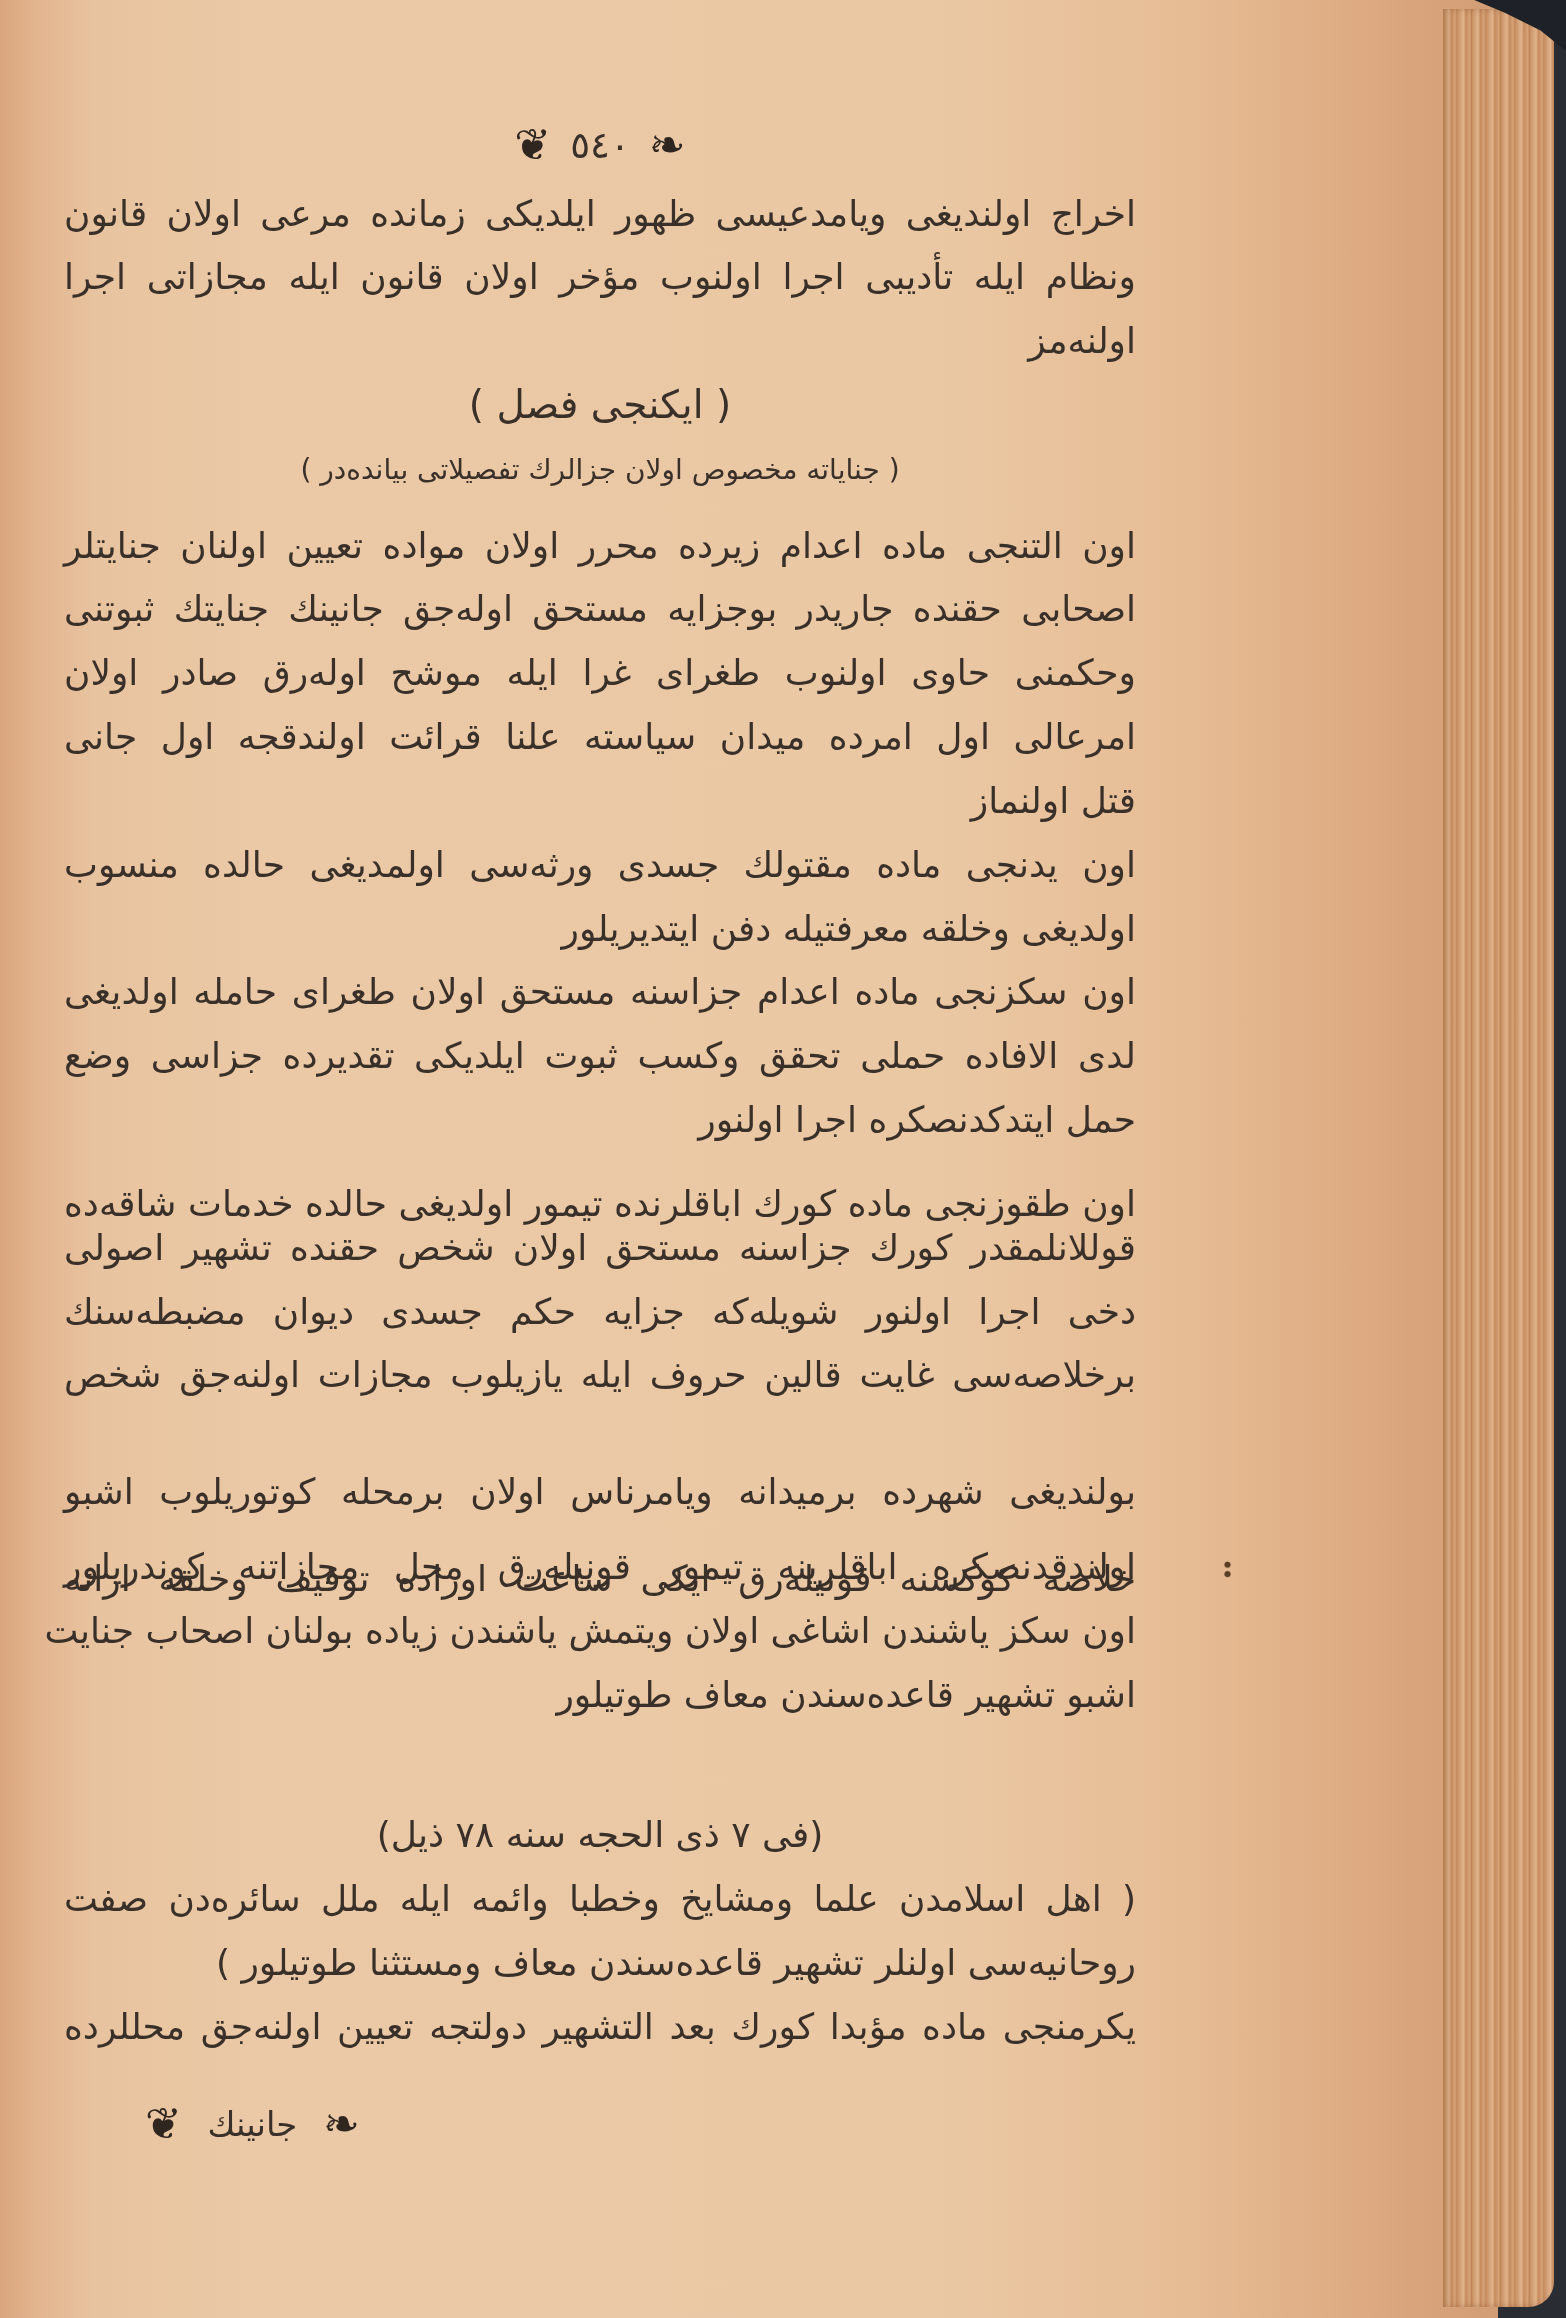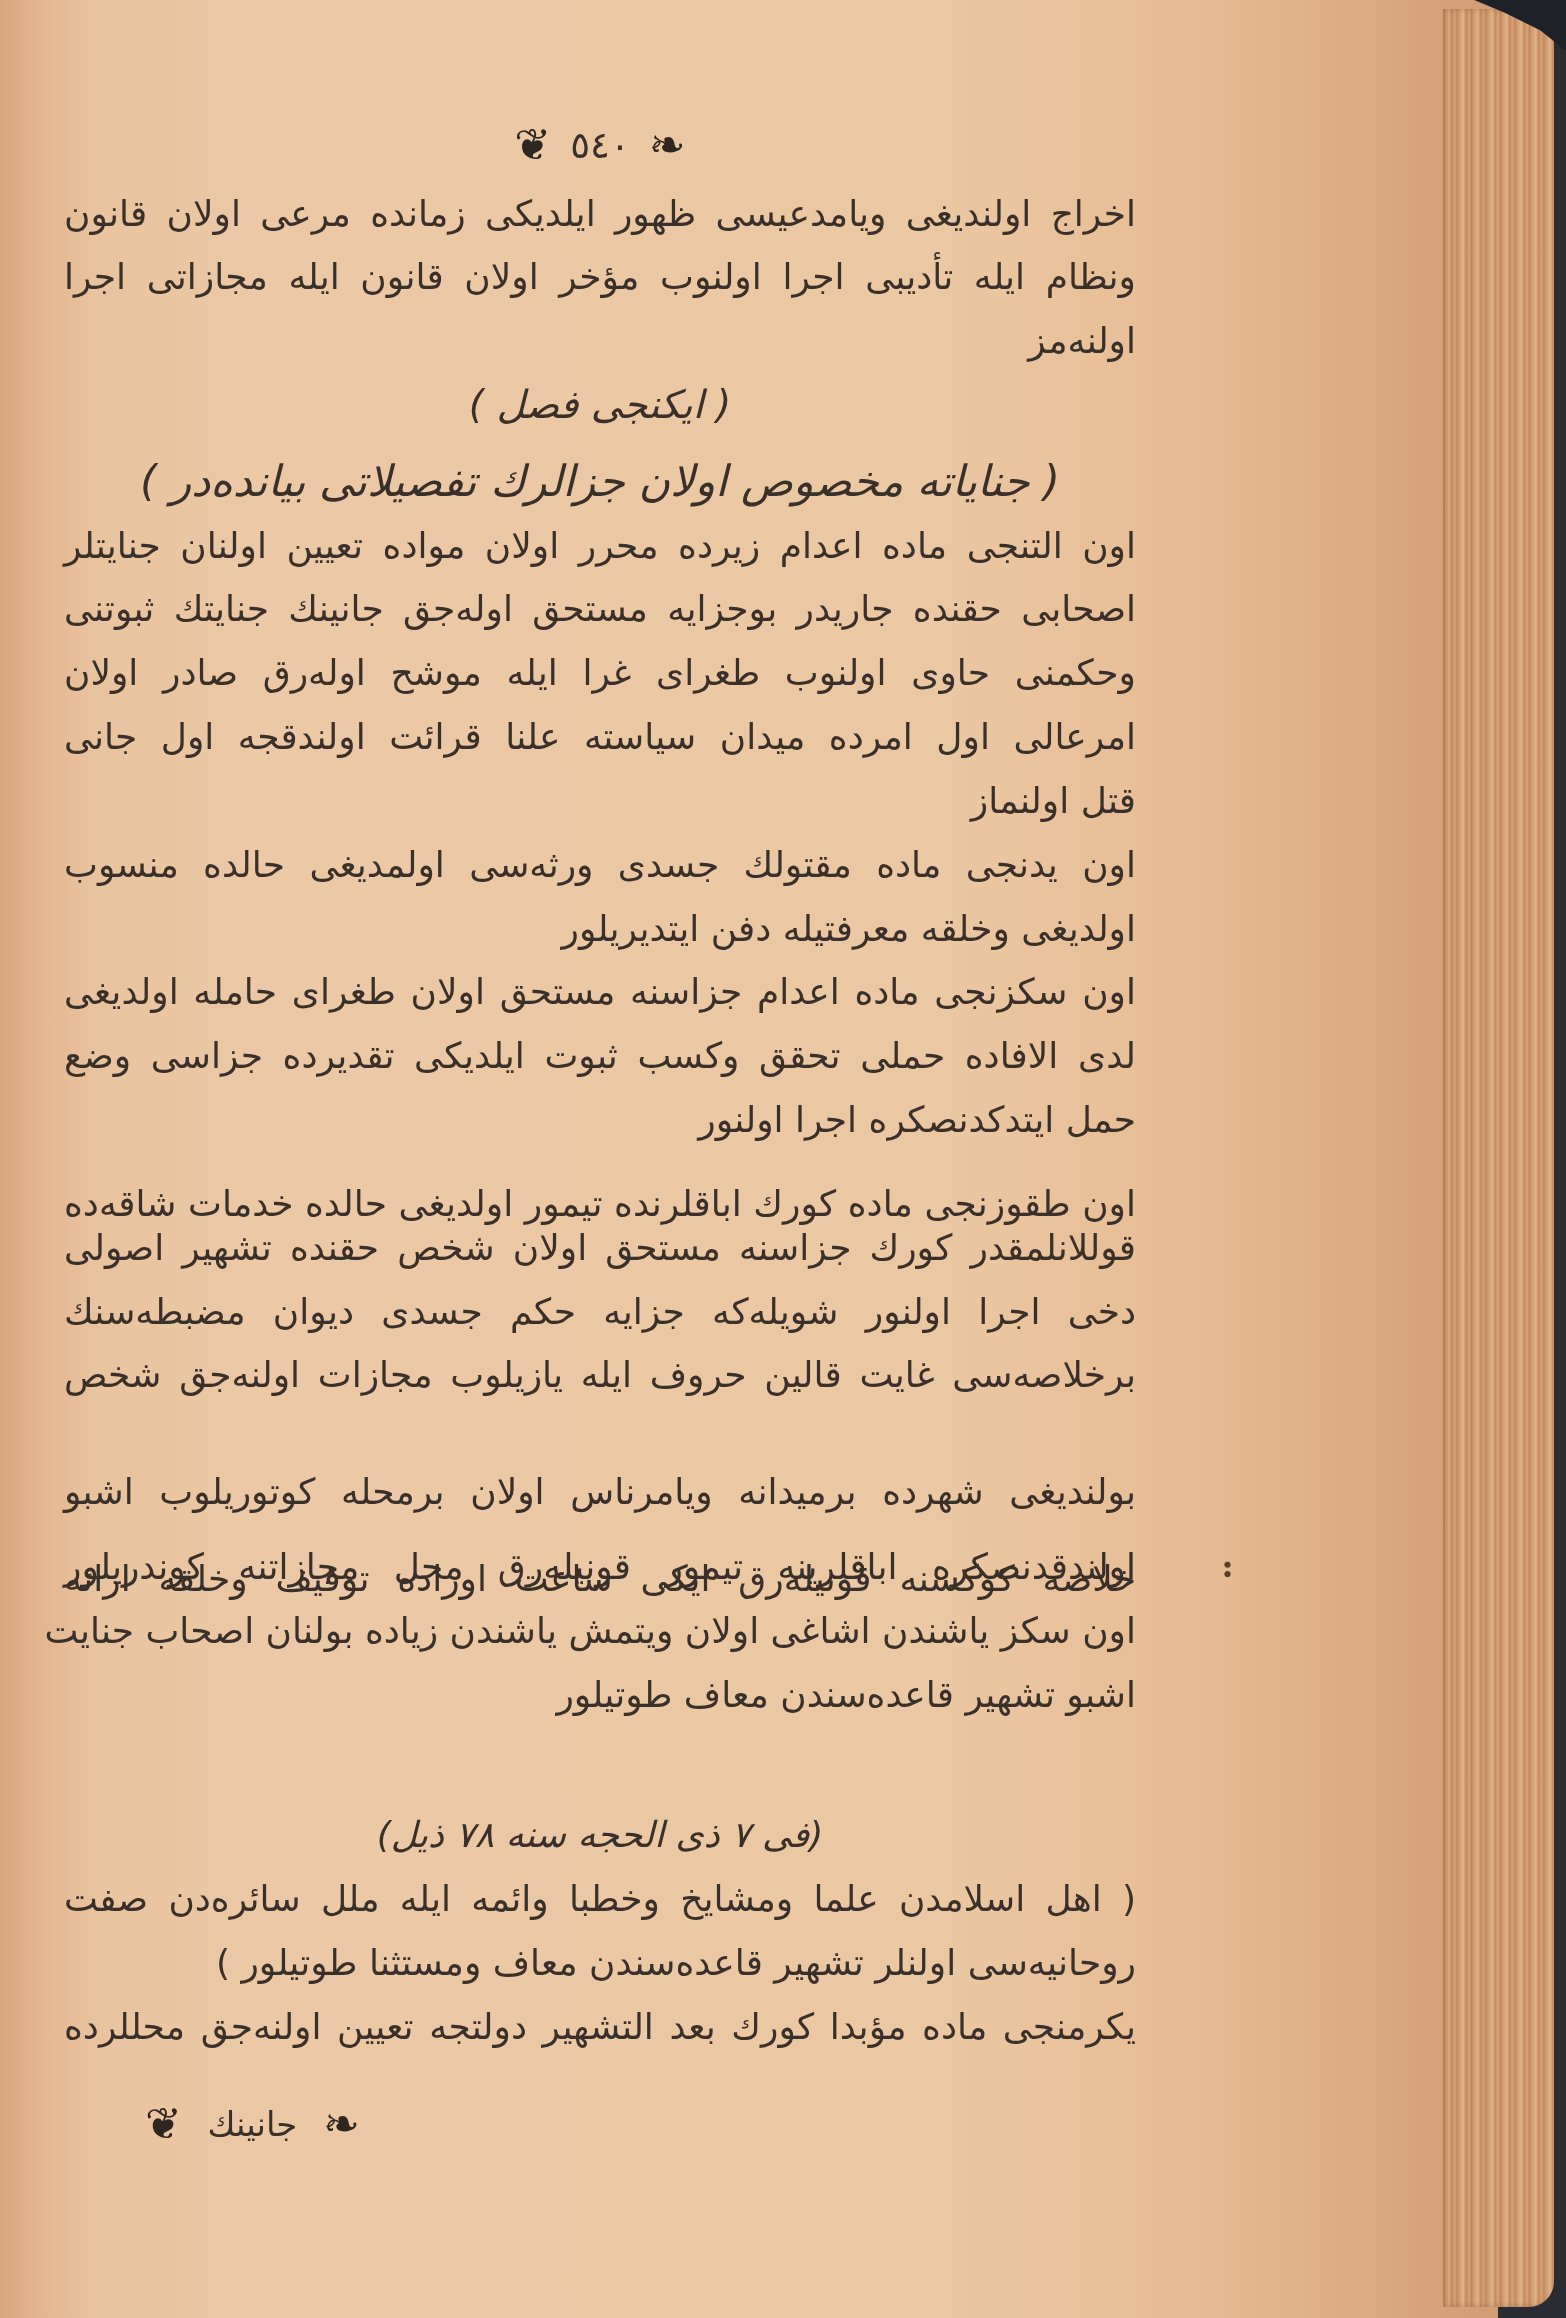--- a/index.html
+++ b/index.html
@@ -83,21 +83,20 @@
       text-align: justify;
       text-align-last: justify;
       direction: rtl;
     }
     .line.short {
       text-align-last: right;
     }
     .line.center {
       text-align: right;
       text-align-last: center;
-      font-style: italic;
     }
     .catchword {
       position: absolute;
       left: 145px;
       top: 2102px;
       display: flex;
       align-items: center;
       gap: 25.5px;
       direction: ltr;
       font-family: "DejaVu Sans", sans-serif;
@@ -126,21 +125,21 @@
   <span class="ornament">❦</span>
   <span>٥٤٠</span>
   <span class="ornament">❧</span>
 </div>
 
 <div class="text-block">
   <div class="line" style="top:60px">اخراج اولندیغی ویامدعیسی ظهور ایلدیکی زمانده مرعی اولان قانون</div>
   <div class="line" style="top:123px">ونظام ایله تأدیبی اجرا اولنوب مؤخر اولان قانون ایله مجازاتی اجرا</div>
   <div class="line short" style="top:187px">اولنه‌مز</div>
   <div class="line center" style="top:251px; font-size:39px">( ایکنجی فصل )</div>
-  <div class="line center" style="top:328px; font-size:43px">( جنایاته مخصوص اولان جزالرك تفصیلاتی بیانده‌در )</div>
+  <div class="line center" style="top:316px; font-size:28px">( جنایاته مخصوص اولان جزالرك تفصیلاتی بیانده‌در )</div>
   <div class="line" style="top:392px">اون التنجی ماده    اعدام زیرده محرر اولان مواده تعیین اولنان جنایتلر</div>
   <div class="line" style="top:455px">اصحابی حقنده جاریدر بوجزایه مستحق اوله‌جق جانینك جنایتك ثبوتنی</div>
   <div class="line" style="top:519px">وحکمنی حاوی اولنوب طغرای غرا ایله موشح اوله‌رق صادر اولان</div>
   <div class="line" style="top:583px">امرعالی اول امرده میدان سیاسته علنا قرائت اولندقجه اول جانی</div>
   <div class="line short" style="top:647px">قتل اولنماز</div>
   <div class="line" style="top:711px">اون یدنجی ماده   مقتولك جسدی ورثه‌سی اولمدیغی حالده منسوب</div>
   <div class="line short" style="top:775px">اولدیغی وخلقه معرفتیله دفن ایتدیریلور</div>
   <div class="line" style="top:838px">اون سکزنجی ماده    اعدام جزاسنه مستحق اولان طغرای حامله اولدیغی</div>
   <div class="line" style="top:902px">لدی الافاده حملی تحقق وکسب ثبوت ایلدیکی تقدیرده جزاسی وضع</div>
   <div class="line short" style="top:966px">حمل ایتدکدنصکره اجرا اولنور</div>

